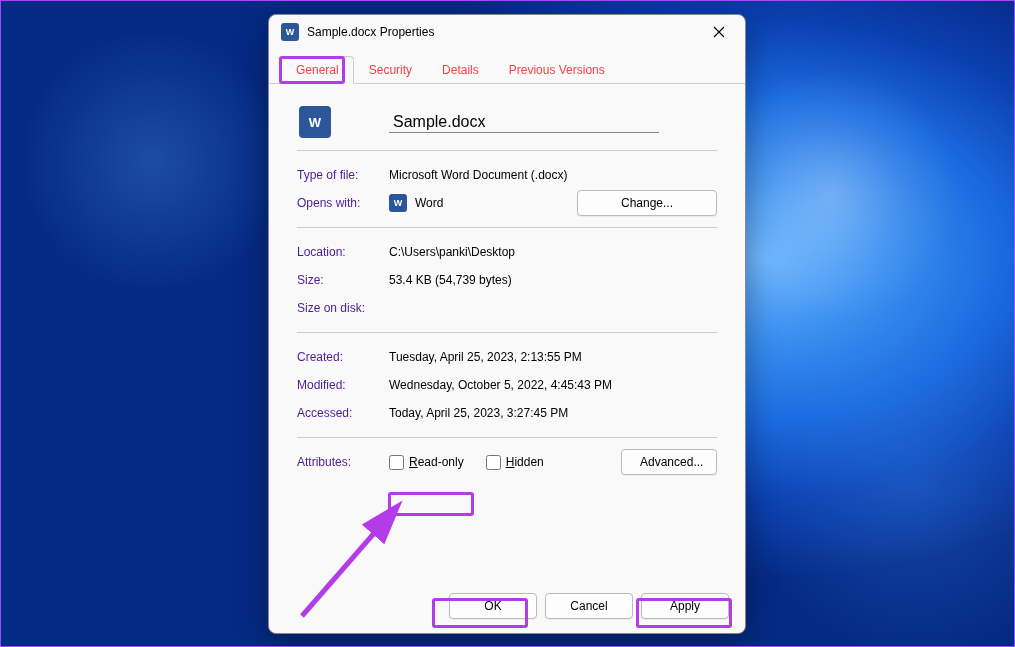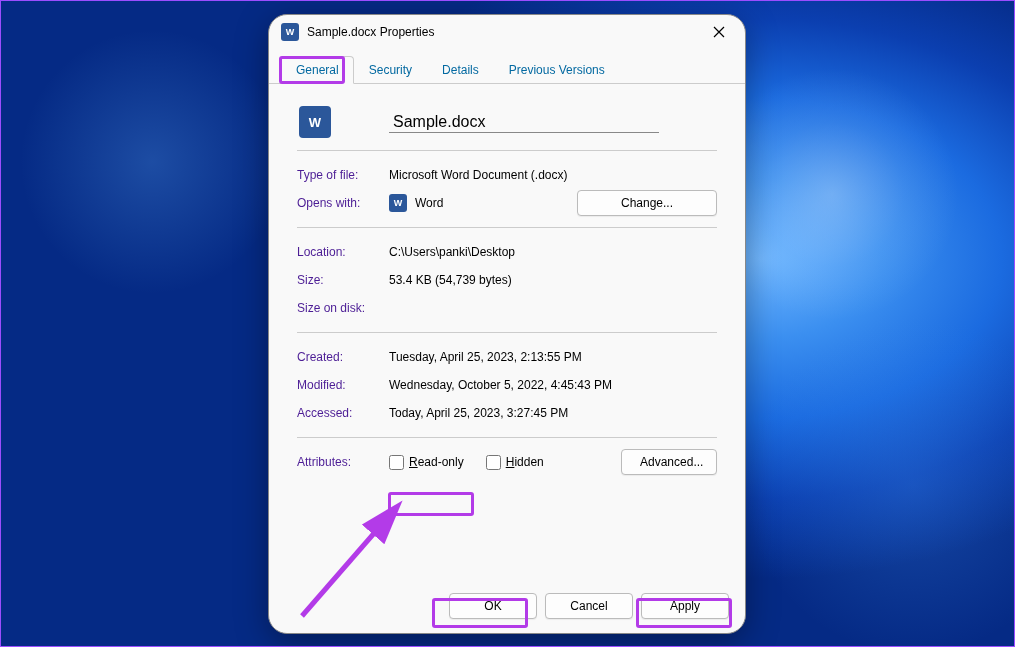--- a/index.html
+++ b/index.html
@@ -36,21 +36,21 @@
   z-index: 100;
 }
 .dialog {
   position: absolute;
   left: 268px;
   top: 14px;
   width: 478px;
   height: 620px;
   background: #f9f9f9;
   border: 1px solid #888;
-  border-radius: 19px;
+  border-radius: 8px;
   box-shadow: 0 8px 32px rgba(0,0,0,0.35);
   display: flex;
   flex-direction: column;
 }
 .titlebar {
   display: flex;
   align-items: center;
   height: 34px;
   padding: 0 4px 0 12px;
 }
@@ -82,21 +82,21 @@
   gap: 0;
 }
 .tab {
   padding: 6px 14px;
   font-size: 12px;
   cursor: pointer;
   border: 1px solid transparent;
   border-bottom: none;
   position: relative;
   top: 1px;
-  color: #0369a1;
+  color: #ef4444;
 }
 .tab.active {
   background: #f9f9f9;
   border-color: #ccc;
   border-radius: 4px 4px 0 0;
   border-bottom: 1px solid #f9f9f9;
 }
 .content {
   flex: 1;
   padding: 16px 28px 10px 28px;

